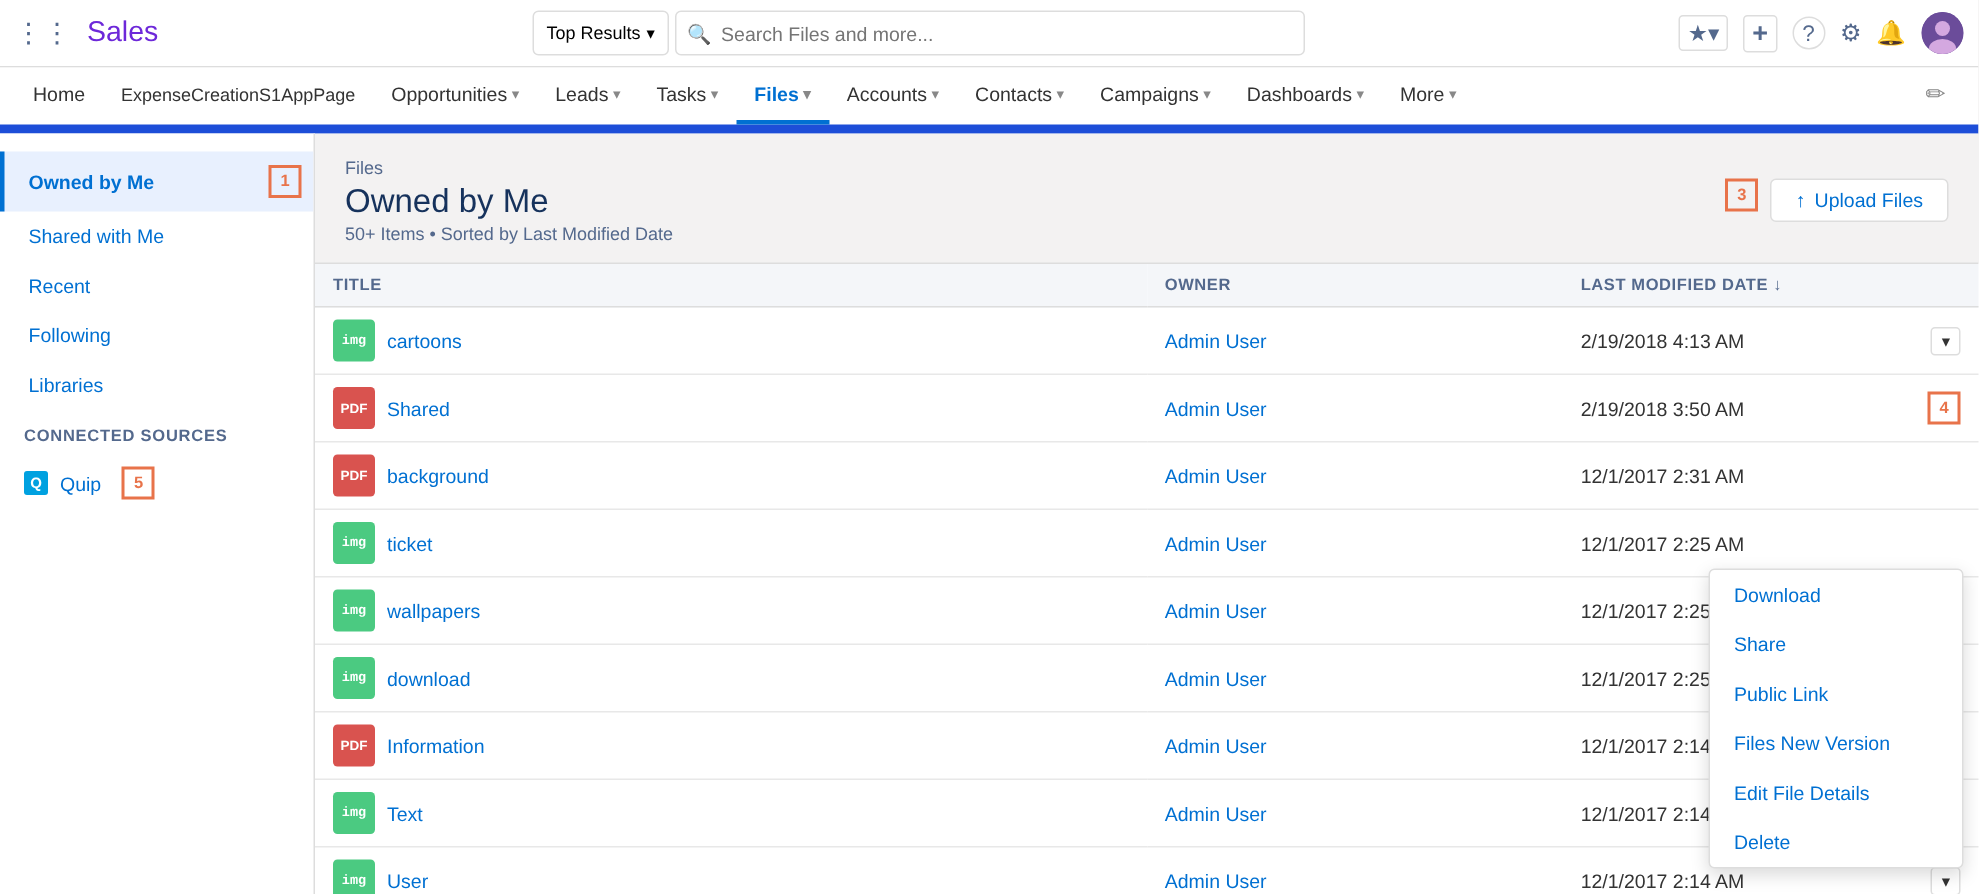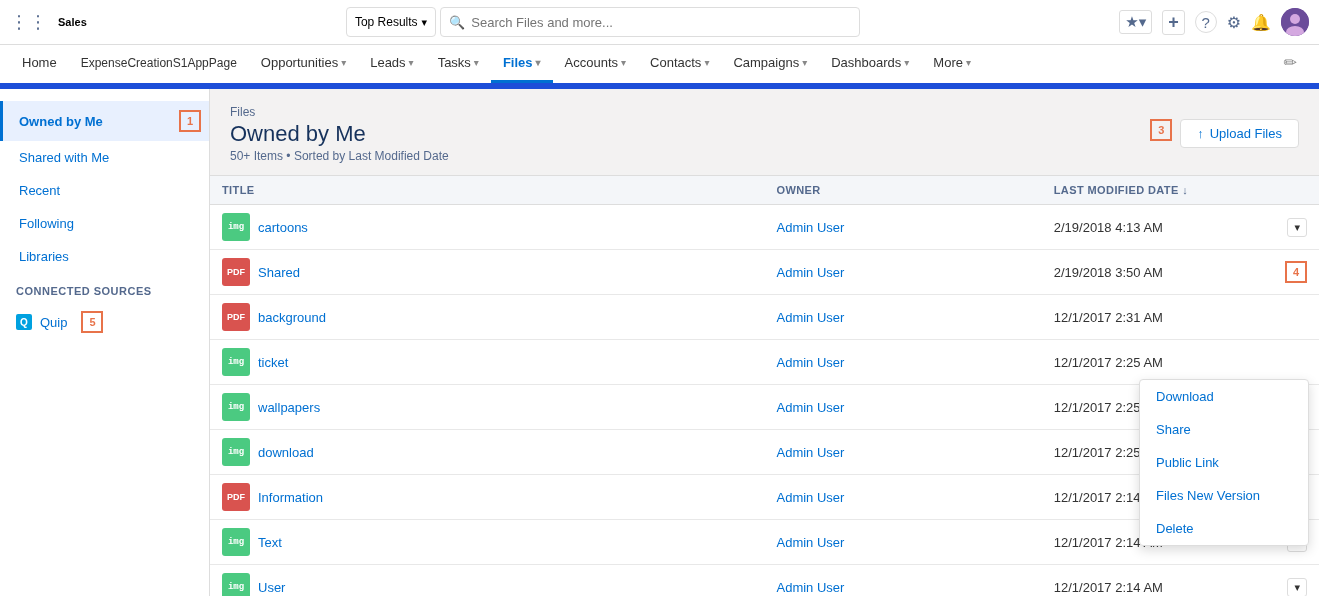--- a/index.html
+++ b/index.html
@@ -252,21 +252,21 @@
     
     .content-wrapper { position: relative; flex: 1; display: flex; flex-direction: column; overflow: hidden; }
     .sidebar-with-label { display: flex; align-items: center; justify-content: space-between; padding-right: 8px; }
   </style>
 </head>
 <body>
 
 <div class="topbar">
   <div class="topbar-left">
     <span style="font-size:18px; color:#54698d; letter-spacing:1px; cursor:pointer;">⋮⋮</span>
-    <span style="font-weight:bold; font-size:11px; color:#000000;">Sales</span>
+    <span style="font-weight:normal; font-size:19px; color:#6d28d9;">Sales</span>
   </div>
 
   <div class="search-bar">
     <button class="top-results-btn">
       <span>Top Results</span>
       <span style="font-size:11px;">▾</span>
     </button>
     <div class="search-container" style="margin-left:4px;">
       <span style="color:#888; font-size:13px;">🔍</span>
       <input type="text" placeholder="Search Files and more..." style="">
@@ -537,17 +537,20 @@
       <div class="dropdown-menu-item">
         <span>Share</span>
       </div>
       <div class="dropdown-menu-item">
         <span>Public Link</span>
       </div>
       <div class="dropdown-menu-item">
         <span>Files New Version</span>
       </div>
       <div class="dropdown-menu-item">
+        <span>Edit File Details</span>
+      </div>
+      <div class="dropdown-menu-item">
         <span>Delete</span>
       </div>
     </div>
   </div>
 </div>
 
 </body></html>

